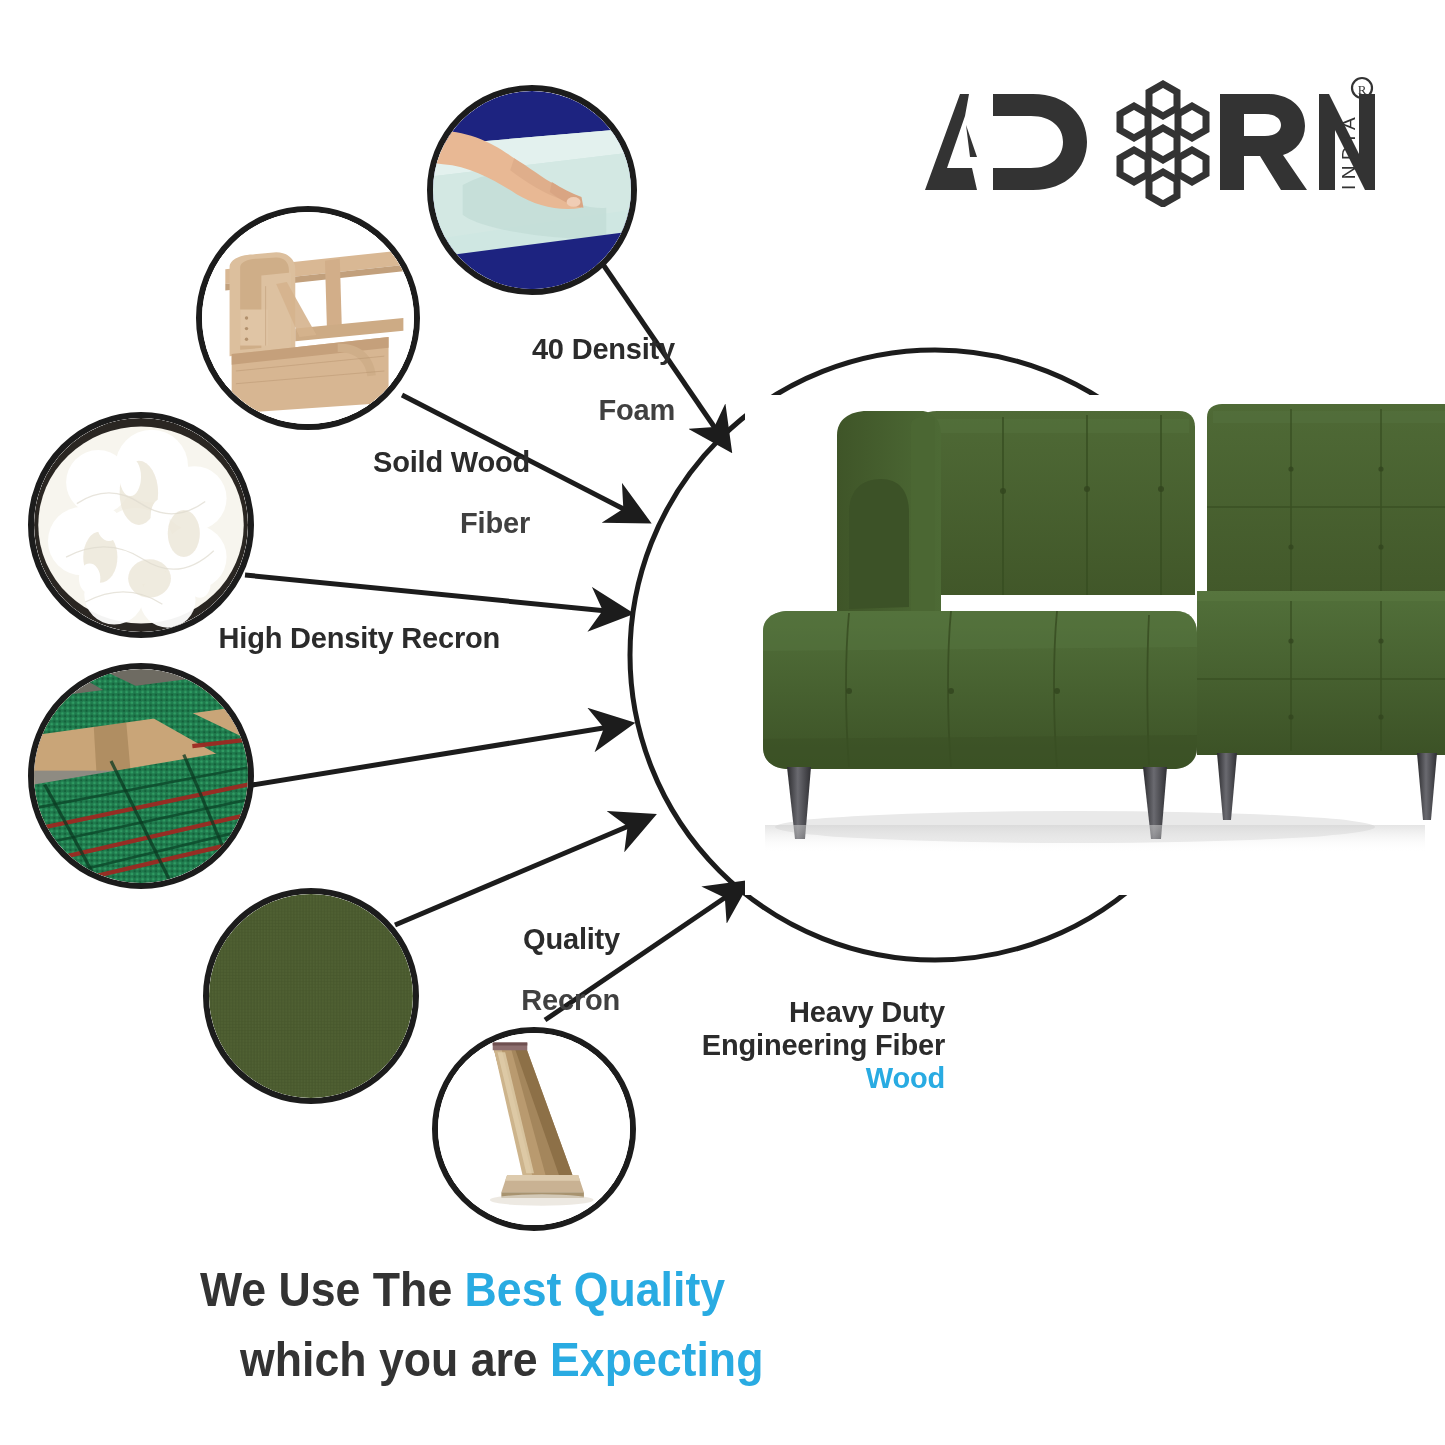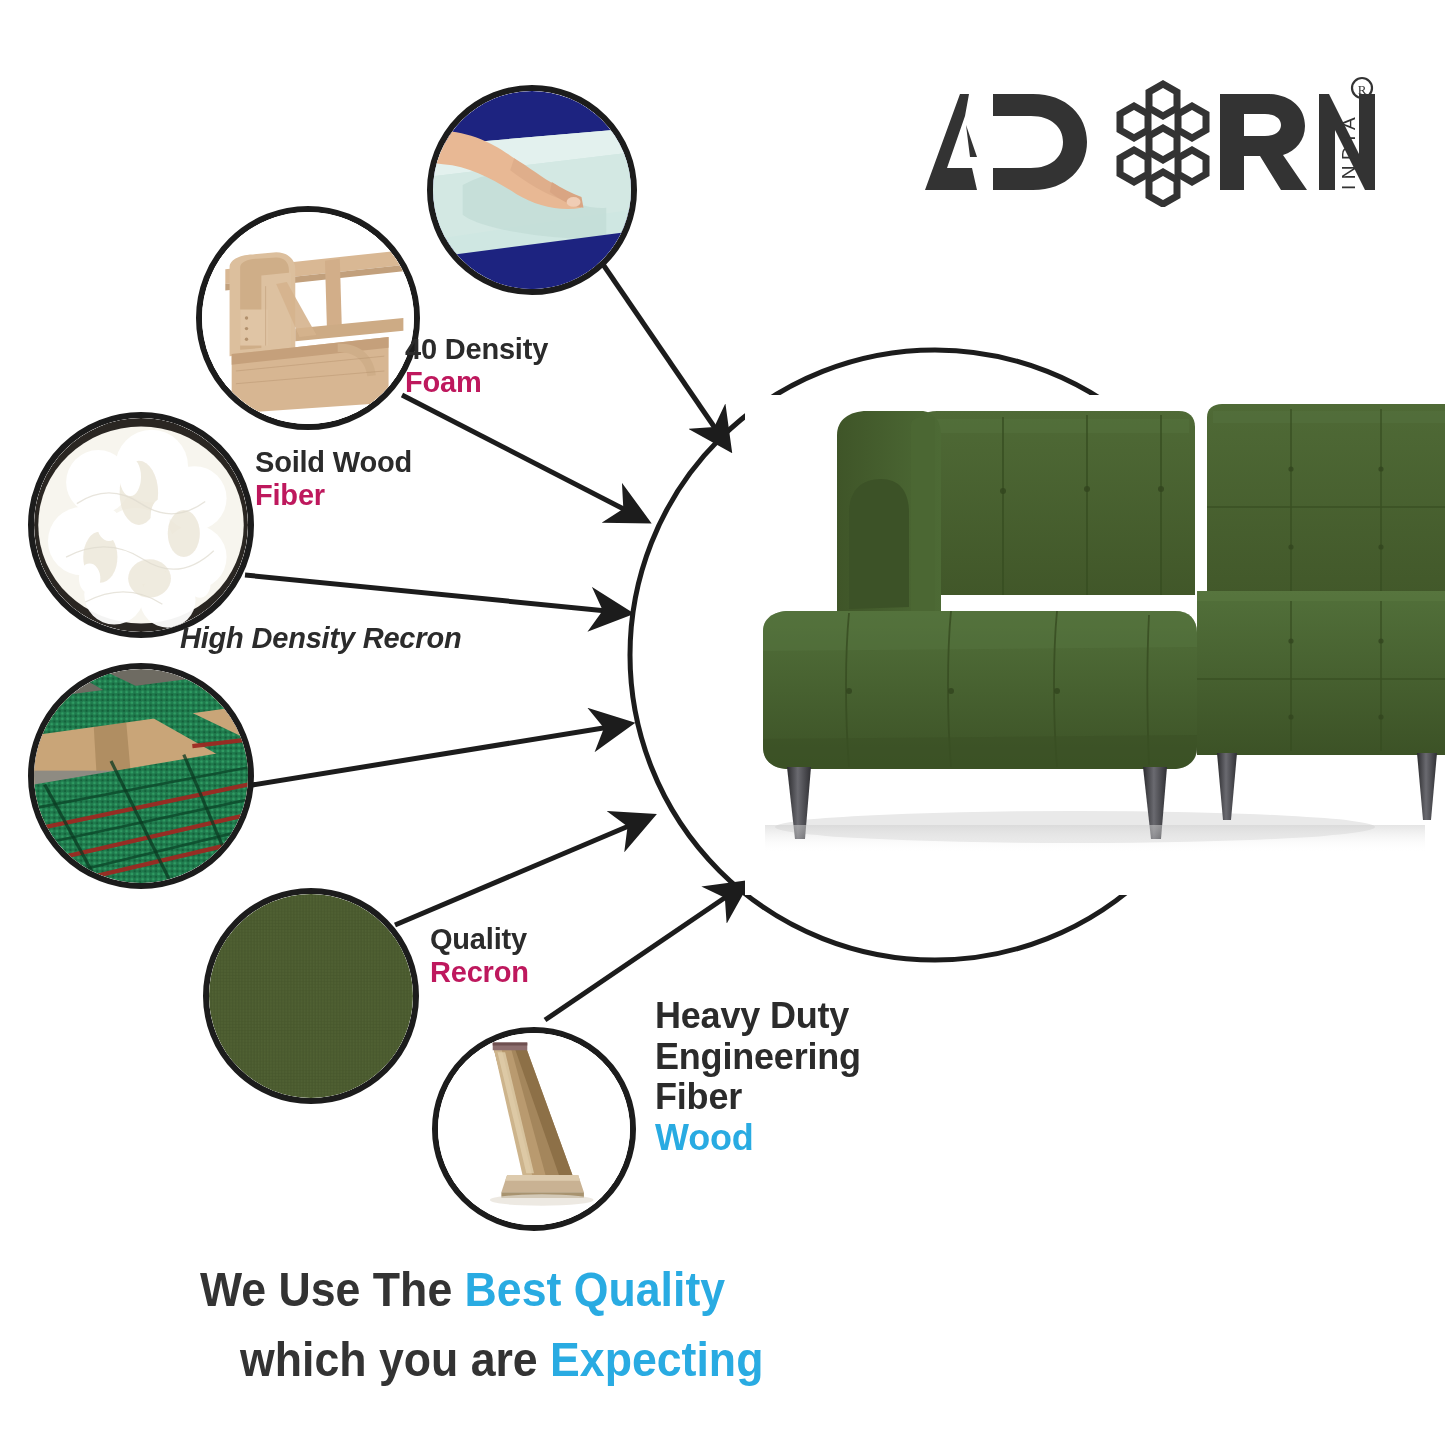--- a/index.html
+++ b/index.html
@@ -17,24 +17,24 @@
   
   .thumb{
     position:absolute;border-radius:50%;overflow:hidden;
     box-sizing:border-box;border:6px solid #1c1c1c;
     background:#fff;
   }
   .thumb .inner{position:absolute;inset:0;border-radius:50%;overflow:hidden;background:#fff;}
   .thumb .inner > svg{display:block;width:100%;height:100%;}
 
   
-  .lbl{position:absolute;text-align:left;line-height:1.13;
+  .lbl{position:absolute;text-align:right;line-height:1.13;
        font-weight:bold;color:#2b2b2b;letter-spacing:-0.2px;}
   .lbl .l1{display:block;color:#2b2b2b;}
-  .lbl .l2{display:block;color:#be185d;}
+  .lbl .l2{display:block;color:#404040;margin-top:28px;}
   .lbl .l3{display:block;color:#29ABE2;}
 
   
   #arrows{position:absolute;left:0;top:0;width:1445px;height:1445px;pointer-events:none;}
 
   
   #sofa-wrap{position:absolute;left:745px;top:395px;width:700px;height:500px;}
   #sofa-wrap svg{display:block;width:100%;height:100%;}
 
   
@@ -288,31 +288,31 @@
   <div class="lbl" style="left:405px;top:333px;width:270px;font-size:29px;">
     <span class="l1">40 Density</span>
     <span class="l2">Foam</span>
   </div>
 
   <div class="lbl" style="left:255px;top:446px;width:275px;font-size:29px;">
     <span class="l1">Soild Wood</span>
     <span class="l2">Fiber</span>
   </div>
 
-  <div class="lbl" style="left:180px;top:622px;width:320px;font-size:29px;font-style:italic;">
+  <div class="lbl" style="left:180px;top:622px;width:320px;font-size:29px;">
     <span class="l1">High Density Recron</span>
   </div>
 
 
   <div class="lbl" style="left:430px;top:923px;width:190px;font-size:29px;">
     <span class="l1">Quality</span>
     <span class="l2">Recron</span>
   </div>
 
-  <div class="lbl" style="left:655px;top:996px;width:290px;font-size:36px;">
+  <div class="lbl" style="left:655px;top:996px;width:290px;font-size:29px;">
     <span class="l1">Heavy Duty</span>
     <span class="l1">Engineering Fiber</span>
     <span class="l3">Wood</span>
   </div>
 
   <div id="sofa-wrap">
     <svg viewBox="0 0 700 500" xmlns="http://www.w3.org/2000/svg">
       <defs>
         <linearGradient id="gBackL" x1="0" y1="0" x2="0" y2="1">
           <stop offset="0%" stop-color="#4f6a36"></stop>

